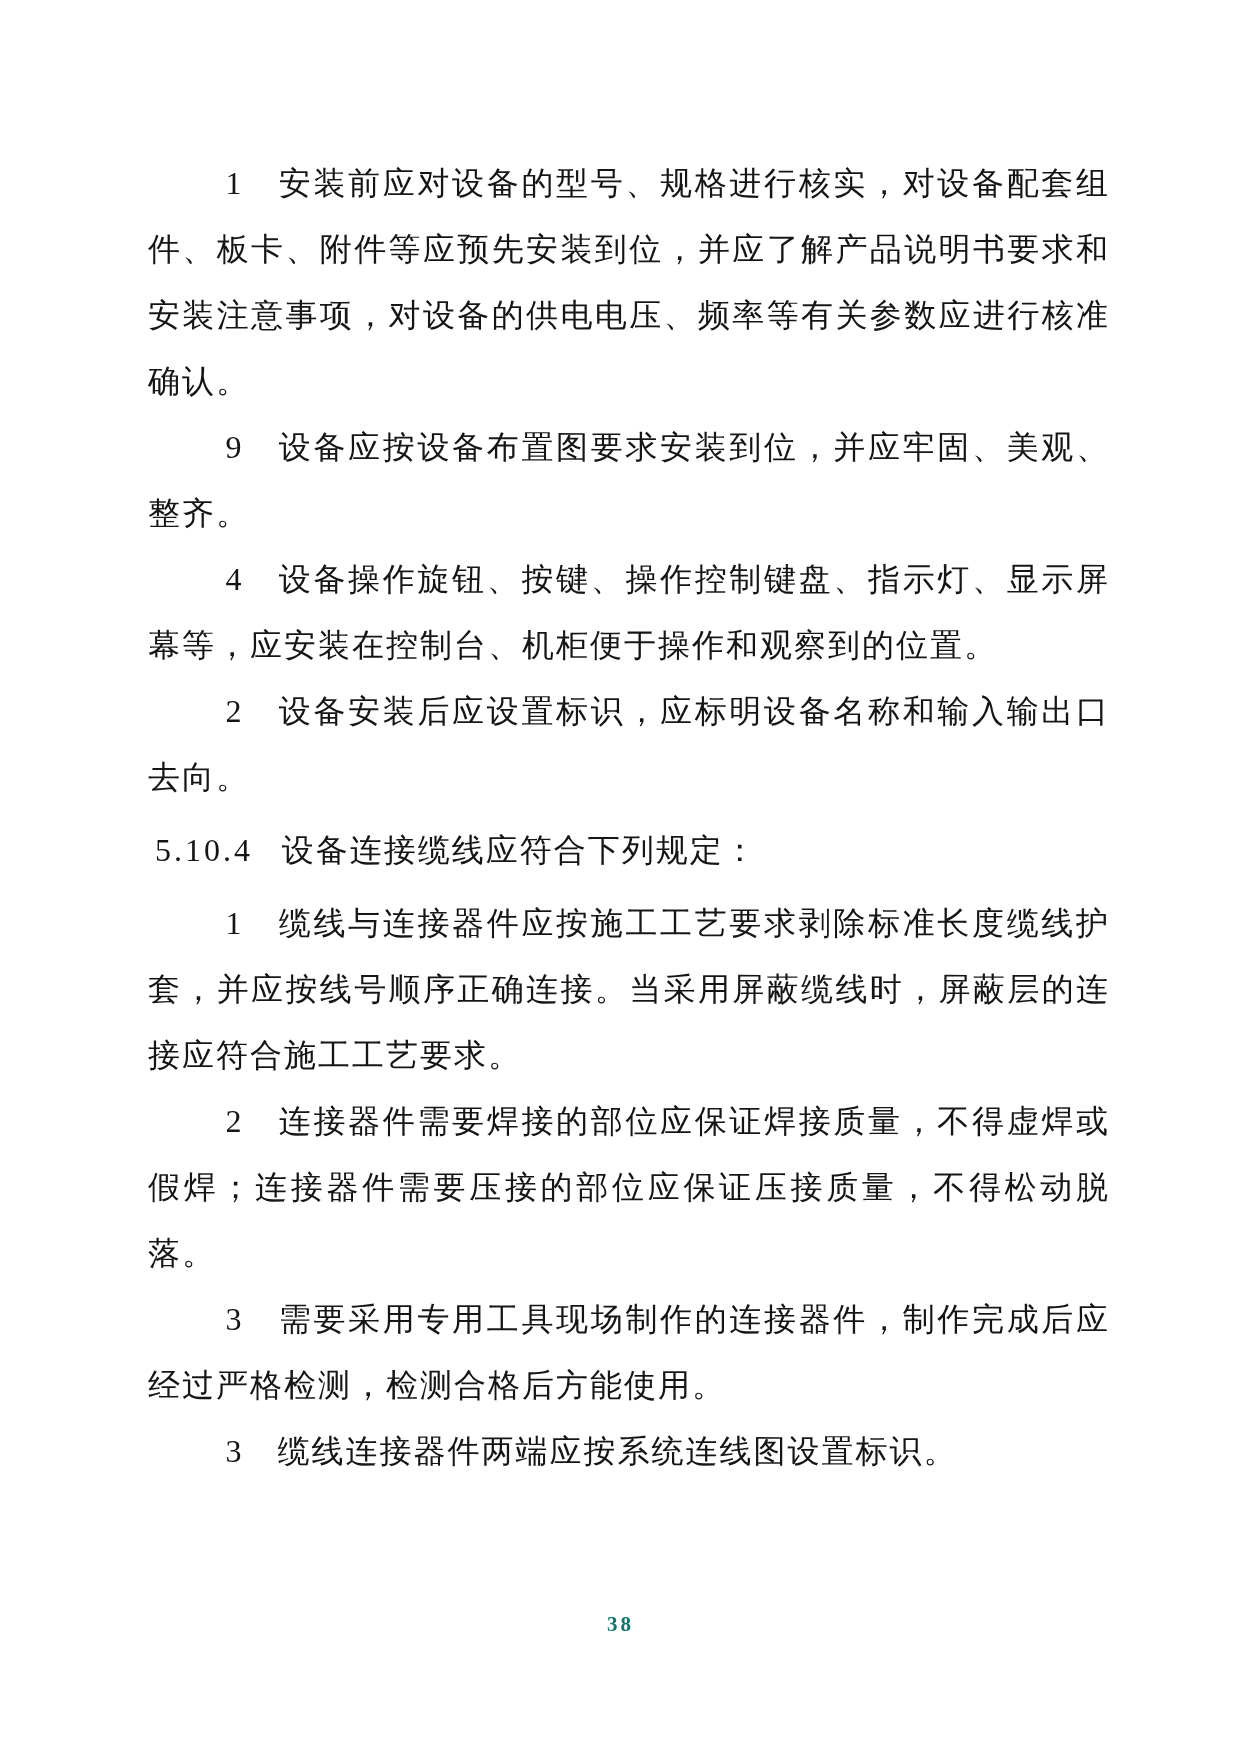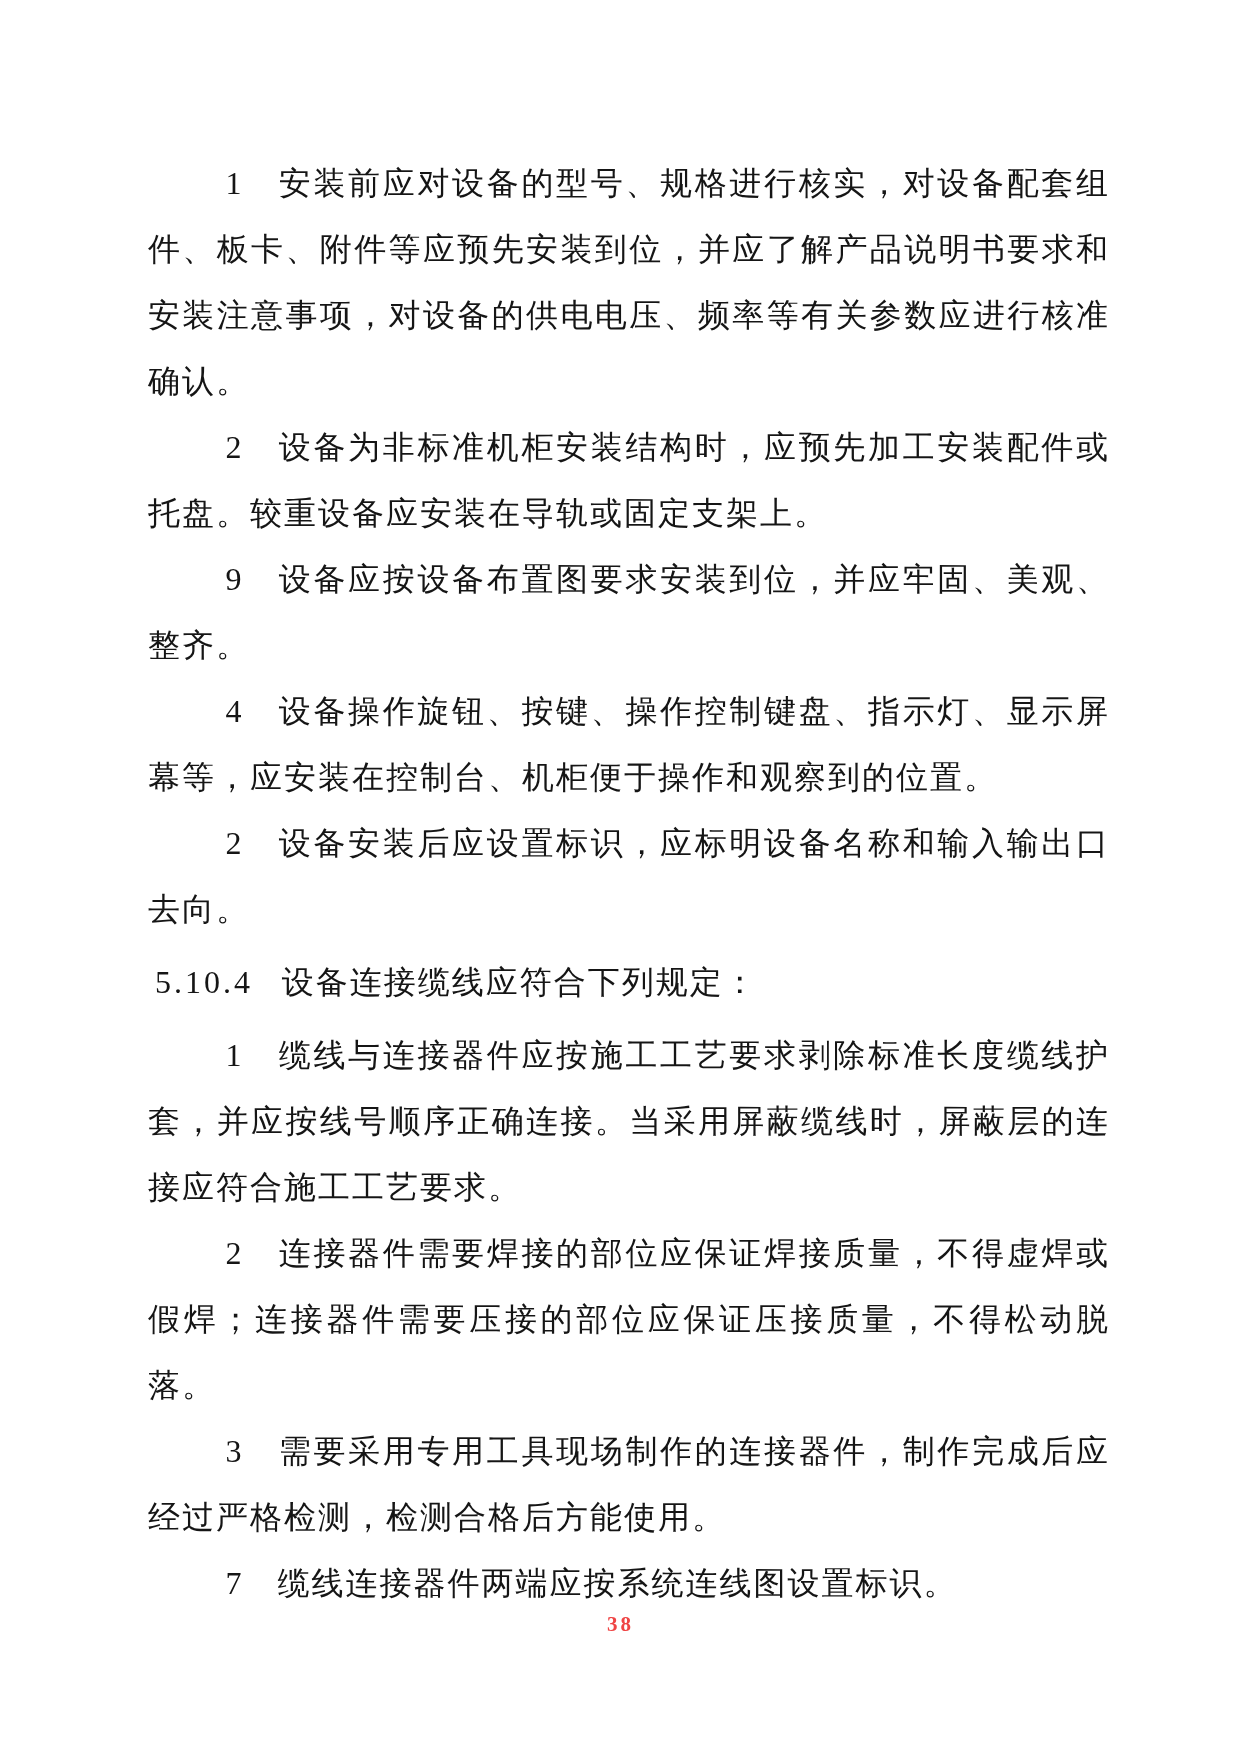--- a/index.html
+++ b/index.html
@@ -46,35 +46,34 @@
     position: absolute;
     left: 0;
     top: 1612px;
     width: 100%;
     text-align: center;
   }
   .page-num {
     font-size: 21px;
     font-weight: bold;
     letter-spacing: 3px;
-    color: #ef4444;
+    color: #0f766e;
   }
 </style>
 </head>
 <body>
 
 <div class="page">
   <div class="content">
     <p class="para">1　安装前应对设备的型号、规格进行核实，对设备配套组件、板卡、附件等应预先安装到位，并应了解产品说明书要求和安装注意事项，对设备的供电电压、频率等有关参数应进行核准确认。</p>
-    <p class="para">2　设备为非标准机柜安装结构时，应预先加工安装配件或托盘。较重设备应安装在导轨或固定支架上。</p>
     <p class="para">9　设备应按设备布置图要求安装到位，并应牢固、美观、整齐。</p>
     <p class="para">4　设备操作旋钮、按键、操作控制键盘、指示灯、显示屏幕等，应安装在控制台、机柜便于操作和观察到的位置。</p>
     <p class="para">2　设备安装后应设置标识，应标明设备名称和输入输出口去向。</p>
     <p class="clause"><span class="clause-num">5.10.4</span><span>设备连接缆线应符合下列规定：</span></p>
     <p class="para">1　缆线与连接器件应按施工工艺要求剥除标准长度缆线护套，并应按线号顺序正确连接。当采用屏蔽缆线时，屏蔽层的连接应符合施工工艺要求。</p>
     <p class="para">2　连接器件需要焊接的部位应保证焊接质量，不得虚焊或假焊；连接器件需要压接的部位应保证压接质量，不得松动脱落。</p>
     <p class="para">3　需要采用专用工具现场制作的连接器件，制作完成后应经过严格检测，检测合格后方能使用。</p>
-    <p class="para">7　缆线连接器件两端应按系统连线图设置标识。</p>
+    <p class="para">3　缆线连接器件两端应按系统连线图设置标识。</p>
   </div>
   <div class="footer">
     <span class="page-num">38</span>
   </div>
 </div>
 
 </body></html>

